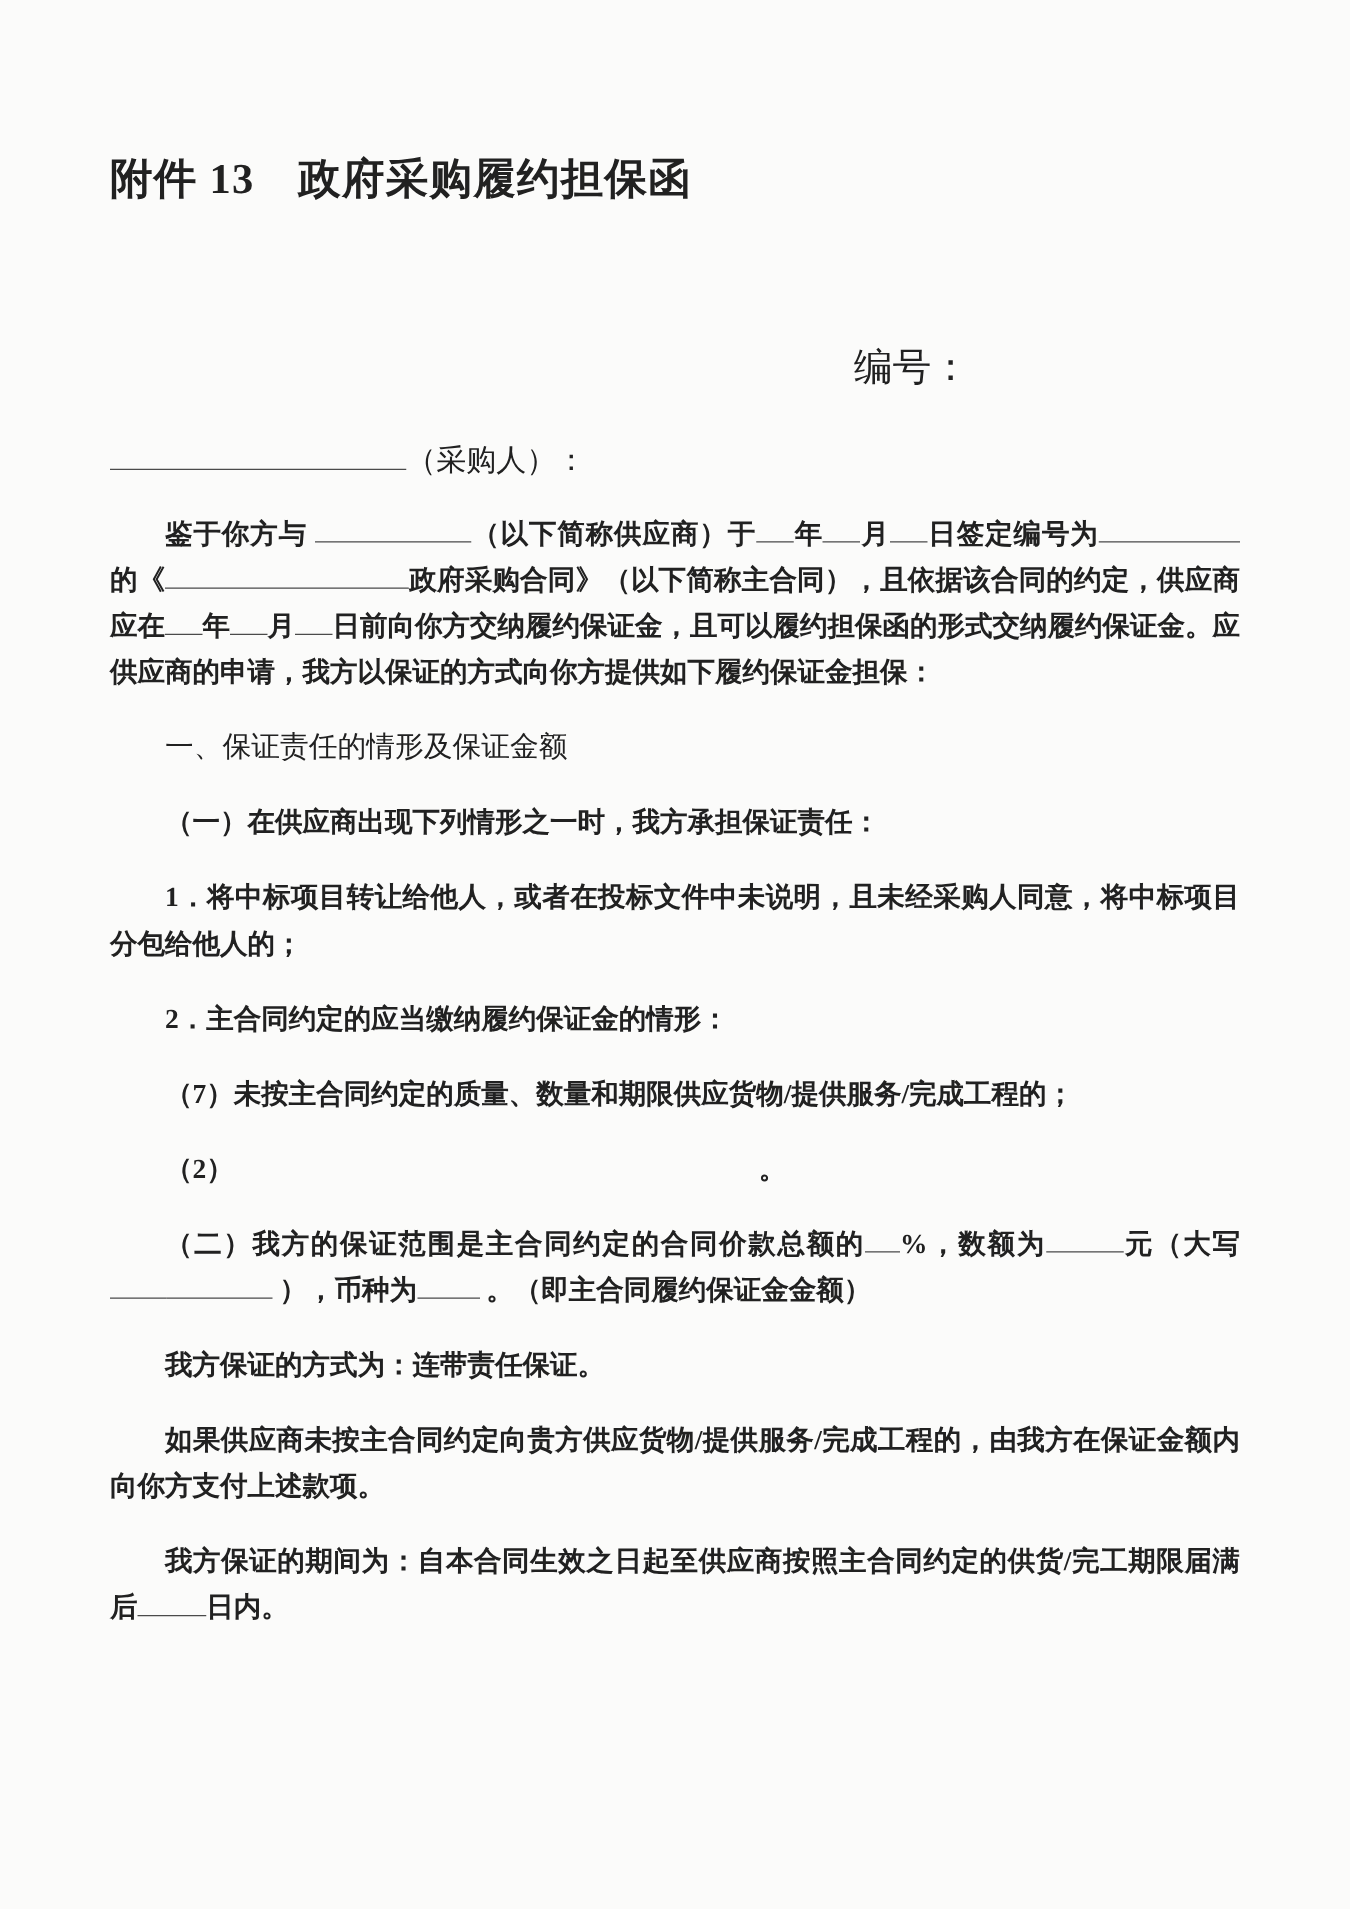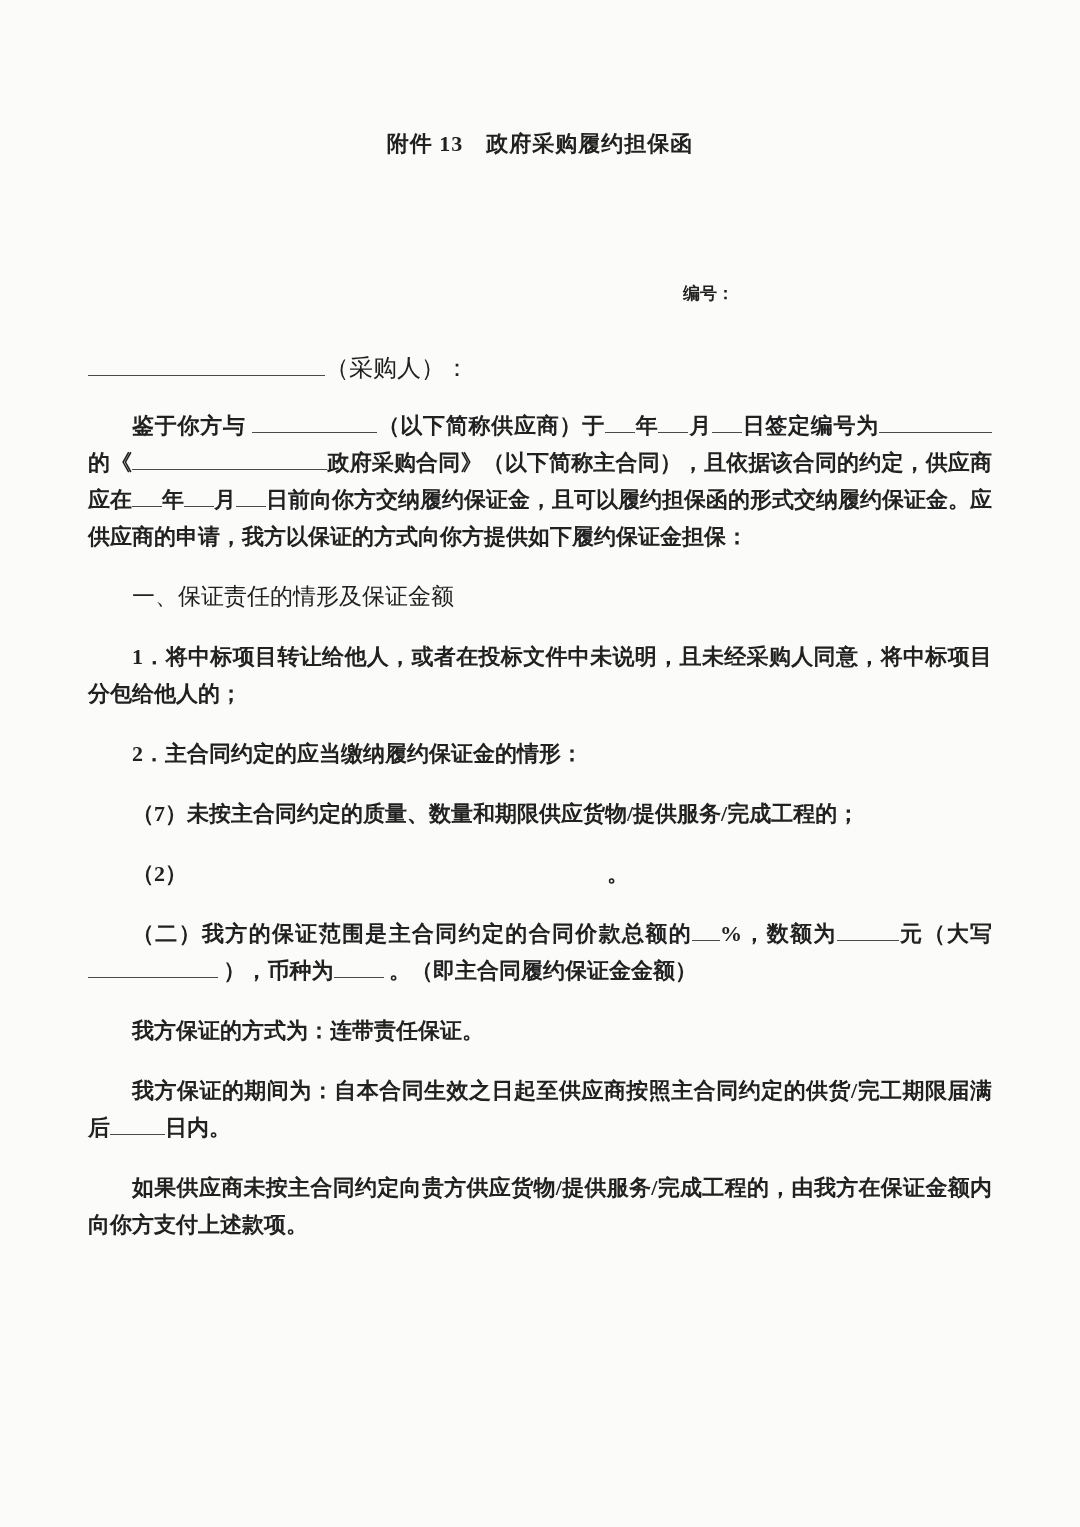--- a/index.html
+++ b/index.html
@@ -12,32 +12,31 @@
     overflow:hidden;
   }
   .page{
     box-sizing:border-box;
     width:1080px;height:1527px;
     padding:0 88px;
     position:relative;
   }
   .doc-title{
     margin:128px 0 0 0;
-    text-align:center;
-    font-size:22px;
+    text-align:left;
+    font-size:34px;
     font-weight:bold;
     letter-spacing:1px;
     line-height:32px;
   }
   .ref-line{
     margin:118px 0 0 0;
     padding-left:595px;
-    font-size:17px;
+    font-size:31px;
     line-height:32px;
-    font-weight:bold;
   }
   .addressee{
     margin:40px 0 20px 0;
     font-size:23px;
     line-height:37px;
   }
   .para{
     font-size:22px;
     line-height:37px;
     margin:0 0 23px 0;
@@ -68,23 +67,24 @@
 
 <div class="page">
   <div class="doc-title">附件 13　政府采购履约担保函</div>
 
   <div class="ref-line">编号：</div>
 
   <div id="document-body">
       <div class="addressee"><span class="blank" style="width: 237px;"></span><span class="bold">（采购人）：</span></div>
       <div class="para indent"><span>鉴于你方与 </span><span class="blank" style="width: 125px;"></span><span>（以下简称供应商）于</span><span class="blank" style="width: 30px;"></span><span>年</span><span class="blank" style="width: 30px;"></span><span>月</span><span class="blank" style="width: 30px;"></span><span>日签定编号为</span><span class="blank" style="width: 85px;"></span><span class="blank" style="width: 28px;"></span><span>的《</span><span class="blank" style="width: 195px;"></span><span>政府采购合同》（以下简称主合同），且依据该合同的约定，供应商应在</span><span class="blank" style="width: 30px;"></span><span>年</span><span class="blank" style="width: 30px;"></span><span>月</span><span class="blank" style="width: 30px;"></span><span>日前向你方交纳履约保证金，且可以履约担保函的形式交纳履约保证金。应供应商的申请，我方以保证的方式向你方提供如下履约保证金担保：</span></div>
       <div class="para heading"><span>一、保证责任的情形及保证金额</span></div>
+      <div class="para indent"><span>（一）在供应商出现下列情形之一时，我方承担保证责任：</span></div>
       <div class="para indent"><span>1．将中标项目转让给他人，或者在投标文件中未说明，且未经采购人同意，将中标项目分包给他人的；</span></div>
       <div class="para indent"><span>2．主合同约定的应当缴纳履约保证金的情形：</span></div>
       <div class="para indent"><span>（7）未按主合同约定的质量、数量和期限供应货物/提供服务/完成工程的；</span></div>
       <div class="para indent"><span>（2）</span><span class="spacer" style="width: 420px;"></span><span>。</span></div>
       <div class="para indent"><span>（二）我方的保证范围是主合同约定的合同价款总额的</span><span class="blank" style="width: 28px;"></span><span>%，数额为</span><span class="blank" style="width: 62px;"></span><span>元（大写</span><span class="blank" style="width: 45px;"></span><span class="blank" style="width: 85px;"></span><span> ），币种为</span><span class="blank" style="width: 50px;"></span><span> 。（即主合同履约保证金金额）</span></div>
       <div class="para indent"><span>我方保证的方式为：连带责任保证。</span></div>
+      <div class="para indent"><span>如果供应商未按主合同约定向贵方供应货物/提供服务/完成工程的，由我方在保证金额内向你方支付上述款项。</span></div>
       <div class="para indent"><span>我方保证的期间为：自本合同生效之日起至供应商按照主合同约定的供货/完工期限届满后</span><span class="blank" style="width: 55px;"></span><span>日内。</span></div>
-      <div class="para indent"><span>如果供应商未按主合同约定向贵方供应货物/提供服务/完成工程的，由我方在保证金额内向你方支付上述款项。</span></div>
     </div>
 
 </div>
 
 </body></html>

